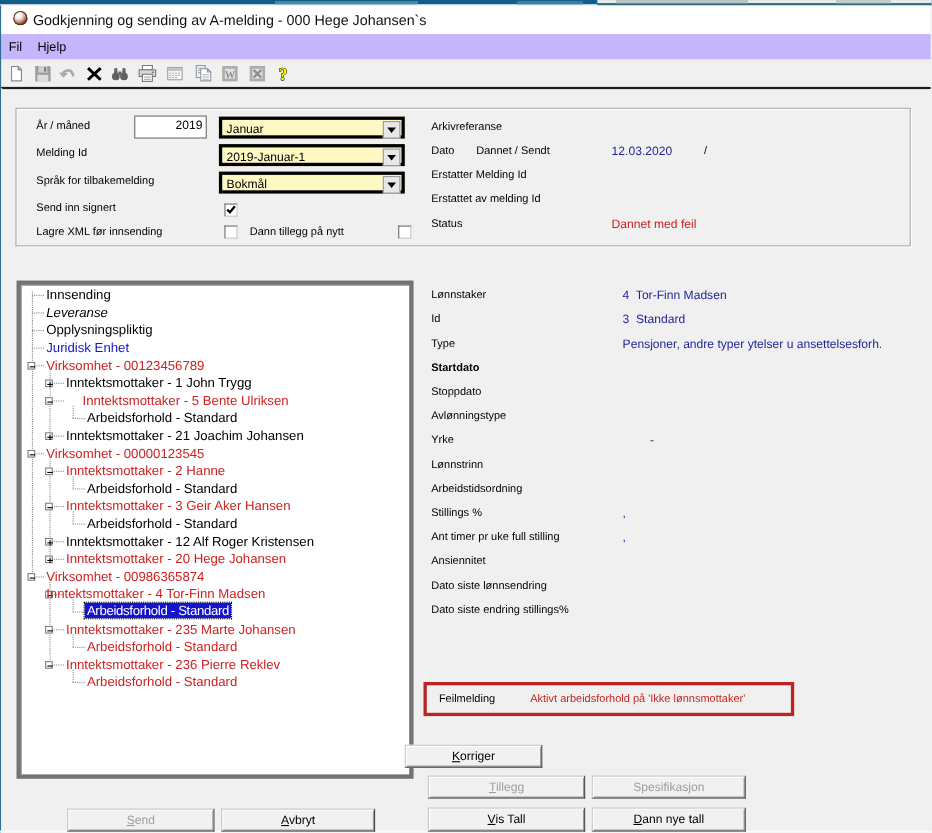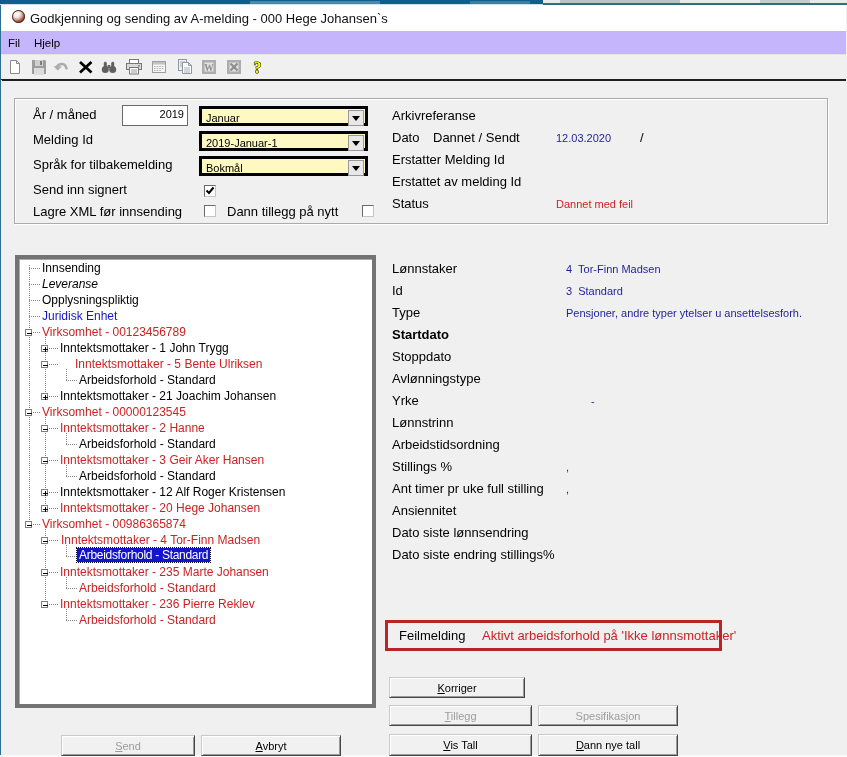--- a/index.html
+++ b/index.html
@@ -1,19 +1,19 @@
 <!DOCTYPE html>
 <html><head>
 <meta charset="utf-8">
 <style>
 * { margin:0; padding:0; box-sizing:border-box; }
 html,body { width:847px; height:757px; overflow:hidden; background:#f0f0f0;
   font-family:"Liberation Sans", sans-serif; }
 #page { position:relative; width:847px; height:757px; background:#f0f0f0; }
-.lbl { position:absolute; font-size:13px; color:#000; white-space:nowrap; line-height:16px; }
+.lbl { position:absolute; font-size:10px; color:#000; white-space:nowrap; line-height:16px; }
 .val { position:absolute; font-size:11px; color:#1f1f9c; white-space:nowrap; line-height:16px; }
 
 
 #strip { position:absolute; left:0; top:0; width:847px; height:4px; background:#0f5f8a; }
 #stripFade { position:absolute; left:0; top:4px; width:847px; height:1px; background:#cfe3ee; }
 #stripR { position:absolute; left:543px; top:0; width:304px; height:3px; background:#e8eaea; }
 #stripLine { position:absolute; left:543px; top:3px; width:304px; height:2px; background:#2e6f7d; }
 
 
 #titlebar { position:absolute; left:1px; top:5px; width:845px; height:26px; background:#ffffff; }
@@ -270,21 +270,21 @@
       <div class="exp plus" style="left:22px;top:230px;"></div>
       <div class="trow tblk" style="left:41px;top:225px;">Inntektsmottaker - 12 Alf Roger Kristensen</div>
       <div class="dotH" style="left:26px;top:249px;width:13px;"></div>
       <div class="exp plus" style="left:22px;top:246px;"></div>
       <div class="trow tred" style="left:41px;top:241px;">Inntektsmottaker - 20 Hege Johansen</div>
       <div class="dotH" style="left:10px;top:265px;width:11px;"></div>
       <div class="exp " style="left:6px;top:262px;"></div>
       <div class="trow tred" style="left:23px;top:257px;">Virksomhet - 00986365874</div>
       <div class="dotH" style="left:26px;top:281px;width:13px;"></div>
       <div class="exp " style="left:22px;top:278px;"></div>
-      <div class="trow tred" style="left:42px;top:273px;">Inntektsmottaker - 4 Tor-Finn Madsen</div>
+      <div class="trow tred" style="left:23px;top:273px;">Inntektsmottaker - 4 Tor-Finn Madsen</div>
       <div class="dotH" style="left:47px;top:297px;width:11px;"></div>
       <div class="trow tsel" style="left:58px;top:289px;padding:0 2px;height:14px;line-height:14px;letter-spacing:-0.3px;">Arbeidsforhold - Standard</div>
       <div class="dotH" style="left:26px;top:313px;width:13px;"></div>
       <div class="exp " style="left:22px;top:310px;"></div>
       <div class="trow tred" style="left:41px;top:305px;">Inntektsmottaker - 235 Marte Johansen</div>
       <div class="dotH" style="left:47px;top:329px;width:11px;"></div>
       <div class="trow tred" style="left:60px;top:321px;">Arbeidsforhold - Standard</div>
       <div class="dotH" style="left:26px;top:345px;width:13px;"></div>
       <div class="exp " style="left:22px;top:342px;"></div>
       <div class="trow tred" style="left:41px;top:337px;">Inntektsmottaker - 236 Pierre Reklev</div>
@@ -312,21 +312,21 @@
       <div class="lbl" style="left:392px;top:503px;">Ansiennitet</div>
       <div class="lbl" style="left:392px;top:525px;">Dato siste lønnsendring</div>
       <div class="lbl" style="left:392px;top:547px;">Dato siste endring stillings%</div>
       <div class="val" style="left:591px;top:393px;">-</div>
     </div>
 
   <div id="feil"></div>
   <div class="lbl" style="left:399px;top:628px;">Feilmelding</div>
   <div class="lbl" style="left:482px;top:628px;color:#cc2222;">Aktivt arbeidsforhold på 'Ikke lønnsmottaker'</div>
 
-  <div class="btn" style="left:389px;top:677px;width:136px;height:21px;">
+  <div class="btn" style="left:368px;top:677px;width:125px;height:21px;">
       <span class="bt"><u>K</u>orriger</span>
     </div>
   <div class="btn dis" style="left:389px;top:705px;width:143px;height:21px;">
       <span class="bt"><u>T</u>illegg</span>
     </div>
   <div class="btn dis" style="left:538px;top:705px;width:140px;height:21px;">
       <span class="bt">Spesifikasjon</span>
     </div>
   <div class="btn" style="left:389px;top:734px;width:143px;height:22px;">
       <span class="bt"><u>V</u>is Tall</span>

